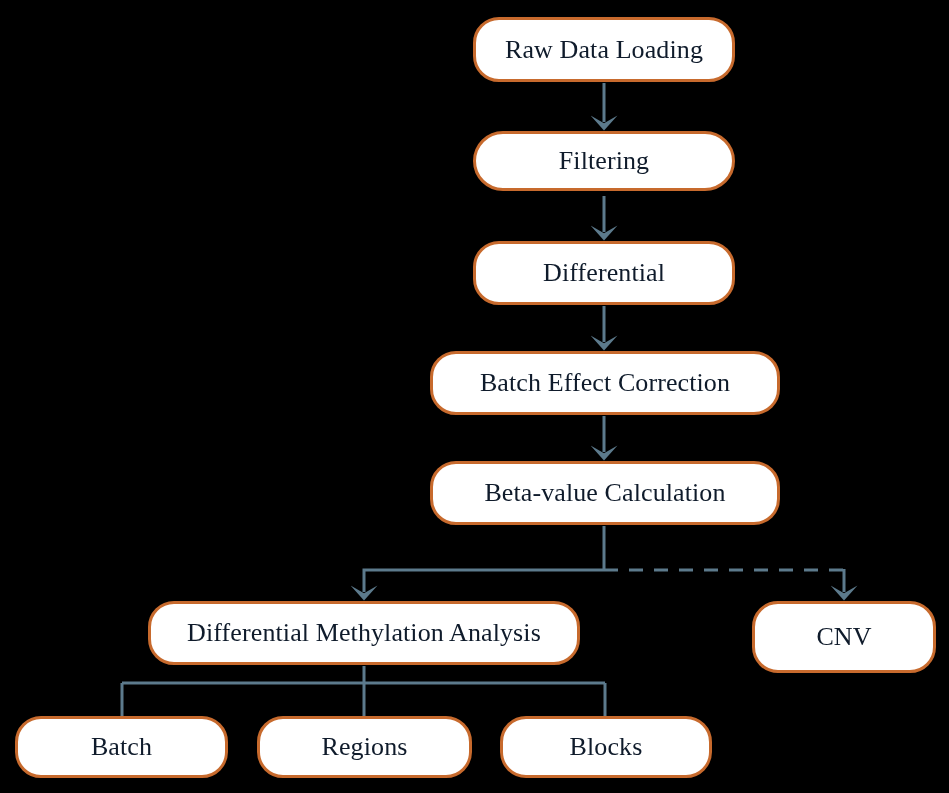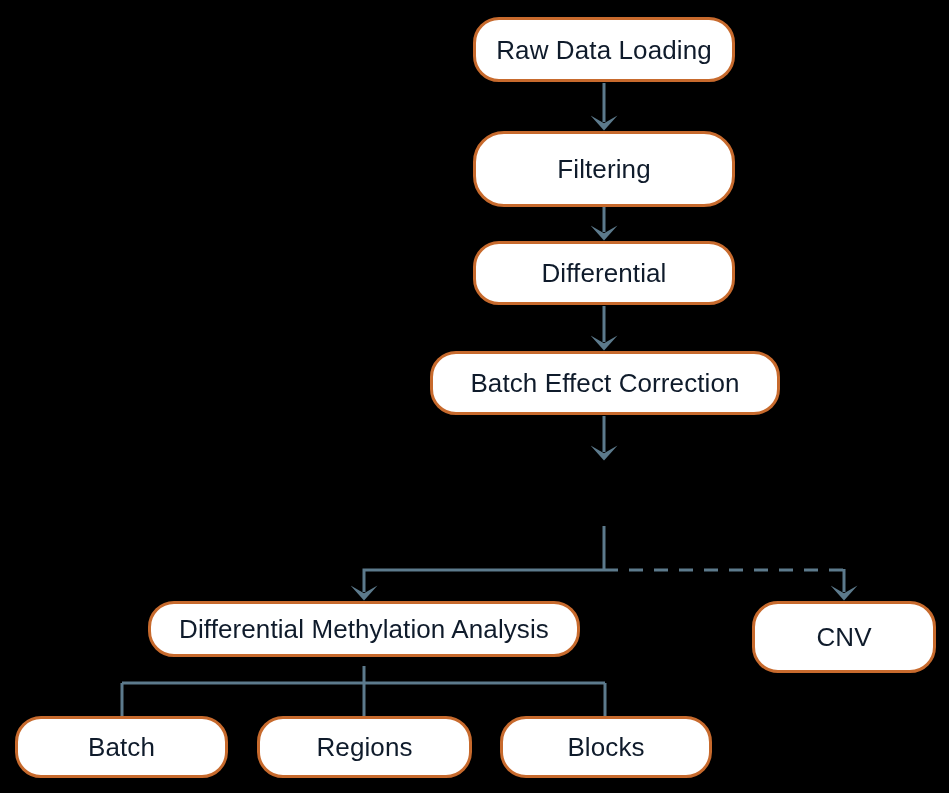--- a/index.html
+++ b/index.html
@@ -6,21 +6,21 @@
     margin: 0;
     padding: 0;
     background: #000000;
   }
   #canvas {
     position: relative;
     width: 949px;
     height: 793px;
     background: #000000;
     overflow: hidden;
-    font-family: Liberation Sans, sans-serif;
+    font-family: Liberation Serif, serif;
   }
   .node {
     position: absolute;
     box-sizing: border-box;
     background: #FFFFFF;
     border: 3px solid #C76A2D;
     border-radius: 26px;
     display: flex;
     align-items: center;
     justify-content: center;
@@ -88,34 +88,37 @@
       <line x1="122" y1="683" x2="122" y2="716" stroke="#5C7A8C" stroke-width="3"></line>
       <line x1="364" y1="683" x2="364" y2="716" stroke="#5C7A8C" stroke-width="3"></line>
       <line x1="605" y1="683" x2="605" y2="716" stroke="#5C7A8C" stroke-width="3"></line>
     </g>
   </svg>
 
   <div class="node" style="left:473px; top:17px; width:262px; height:65px; font-size:26px;">
     <span class="node-label">Raw Data Loading</span>
   </div>
 
-  <div class="node" style="left:473px; top:131px; width:262px; height:76px; font-size:26px;border-radius:31px;">
+  <div class="node" style="left:473px; top:131px; width:262px; height:60px; font-size:26px;border-radius:31px;">
     <span class="node-label">Filtering</span>
   </div>
 
   <div class="node" style="left:473px; top:241px; width:262px; height:64px; font-size:26px;">
     <span class="node-label">Differential</span>
   </div>
 
   <div class="node" style="left:430px; top:351px; width:350px; height:64px; font-size:26px;">
     <span class="node-label">Batch Effect Correction</span>
   </div>
 
+  <div class="node" style="left:430px; top:461px; width:350px; height:64px; font-size:26px;">
+    <span class="node-label">Beta-value Calculation</span>
+  </div>
 
-  <div class="node" style="left:148px; top:601px; width:432px; height:56px; font-size:26px;">
+  <div class="node" style="left:148px; top:601px; width:432px; height:64px; font-size:26px;">
     <span class="node-label">Differential Methylation Analysis</span>
   </div>
 
   <div class="node" style="left:752px; top:601px; width:184px; height:72px; font-size:26px;">
     <span class="node-label">CNV</span>
   </div>
 
   <div class="node" style="left:15px; top:716px; width:213px; height:62px; font-size:26px;">
     <span class="node-label">Batch</span>
   </div>

